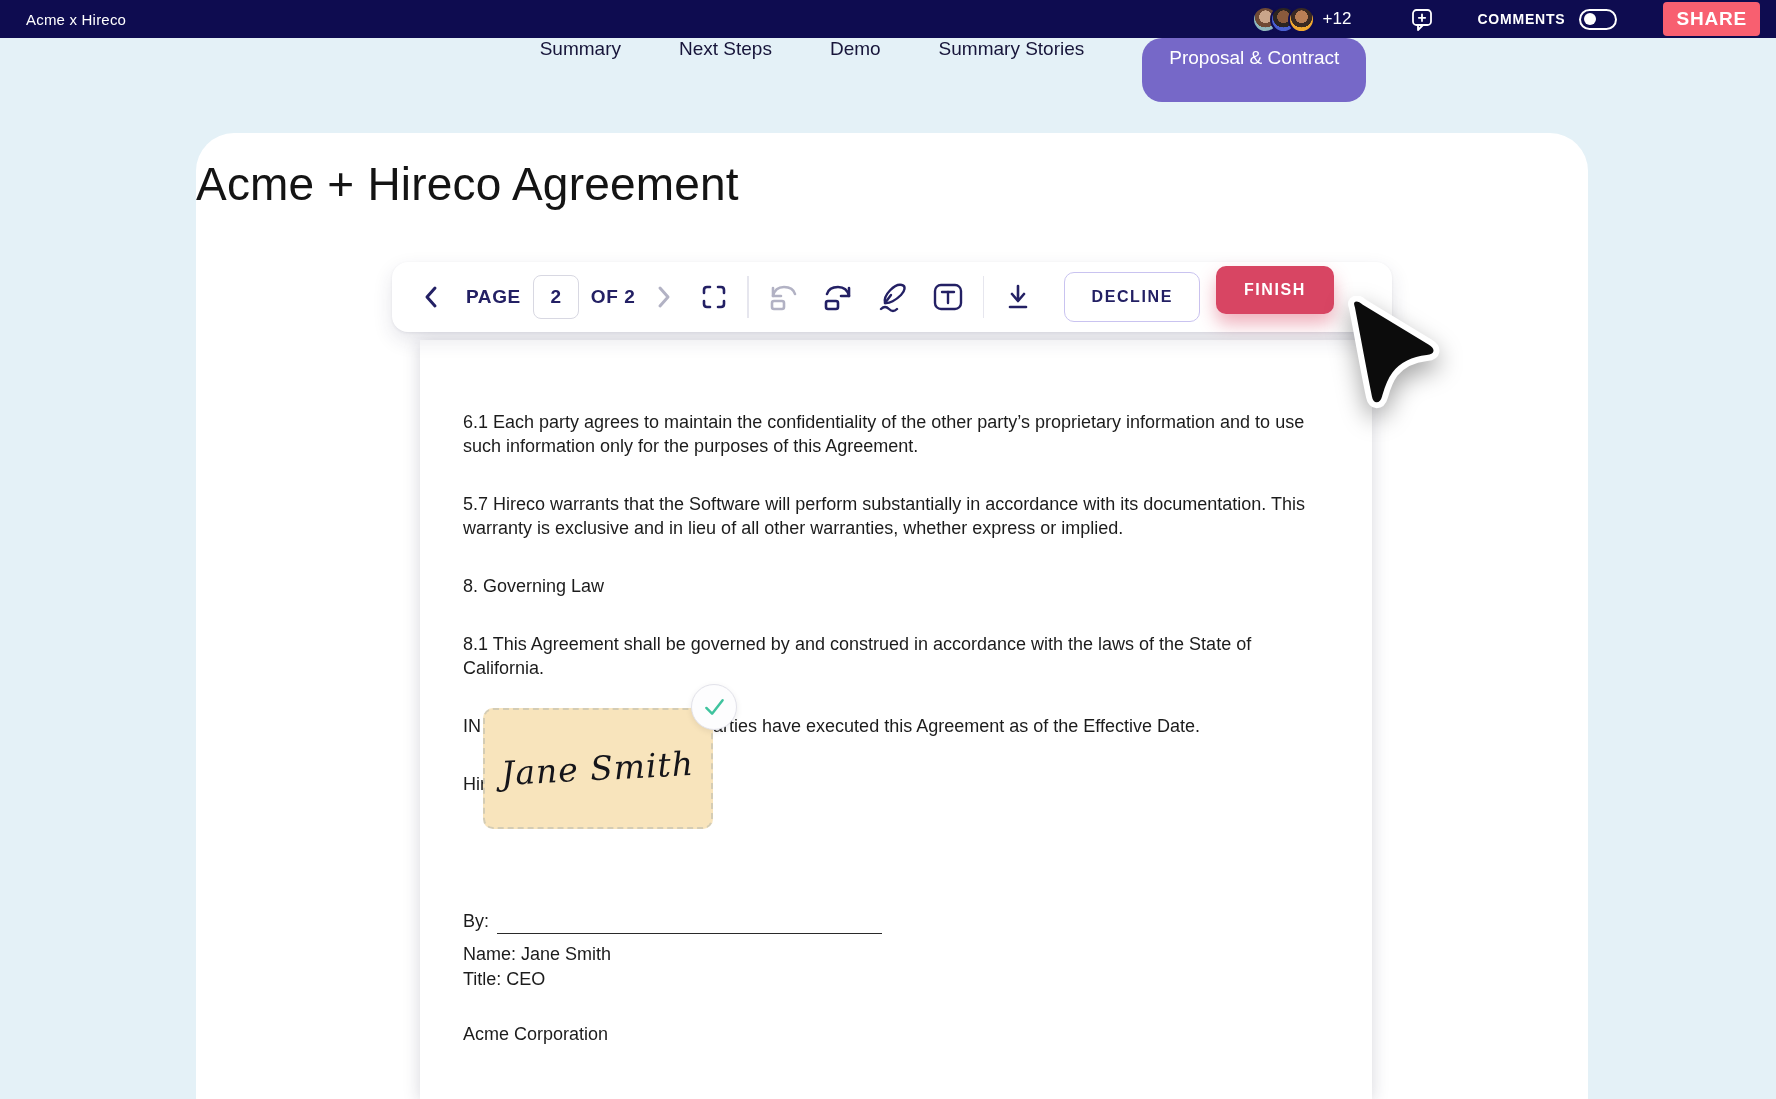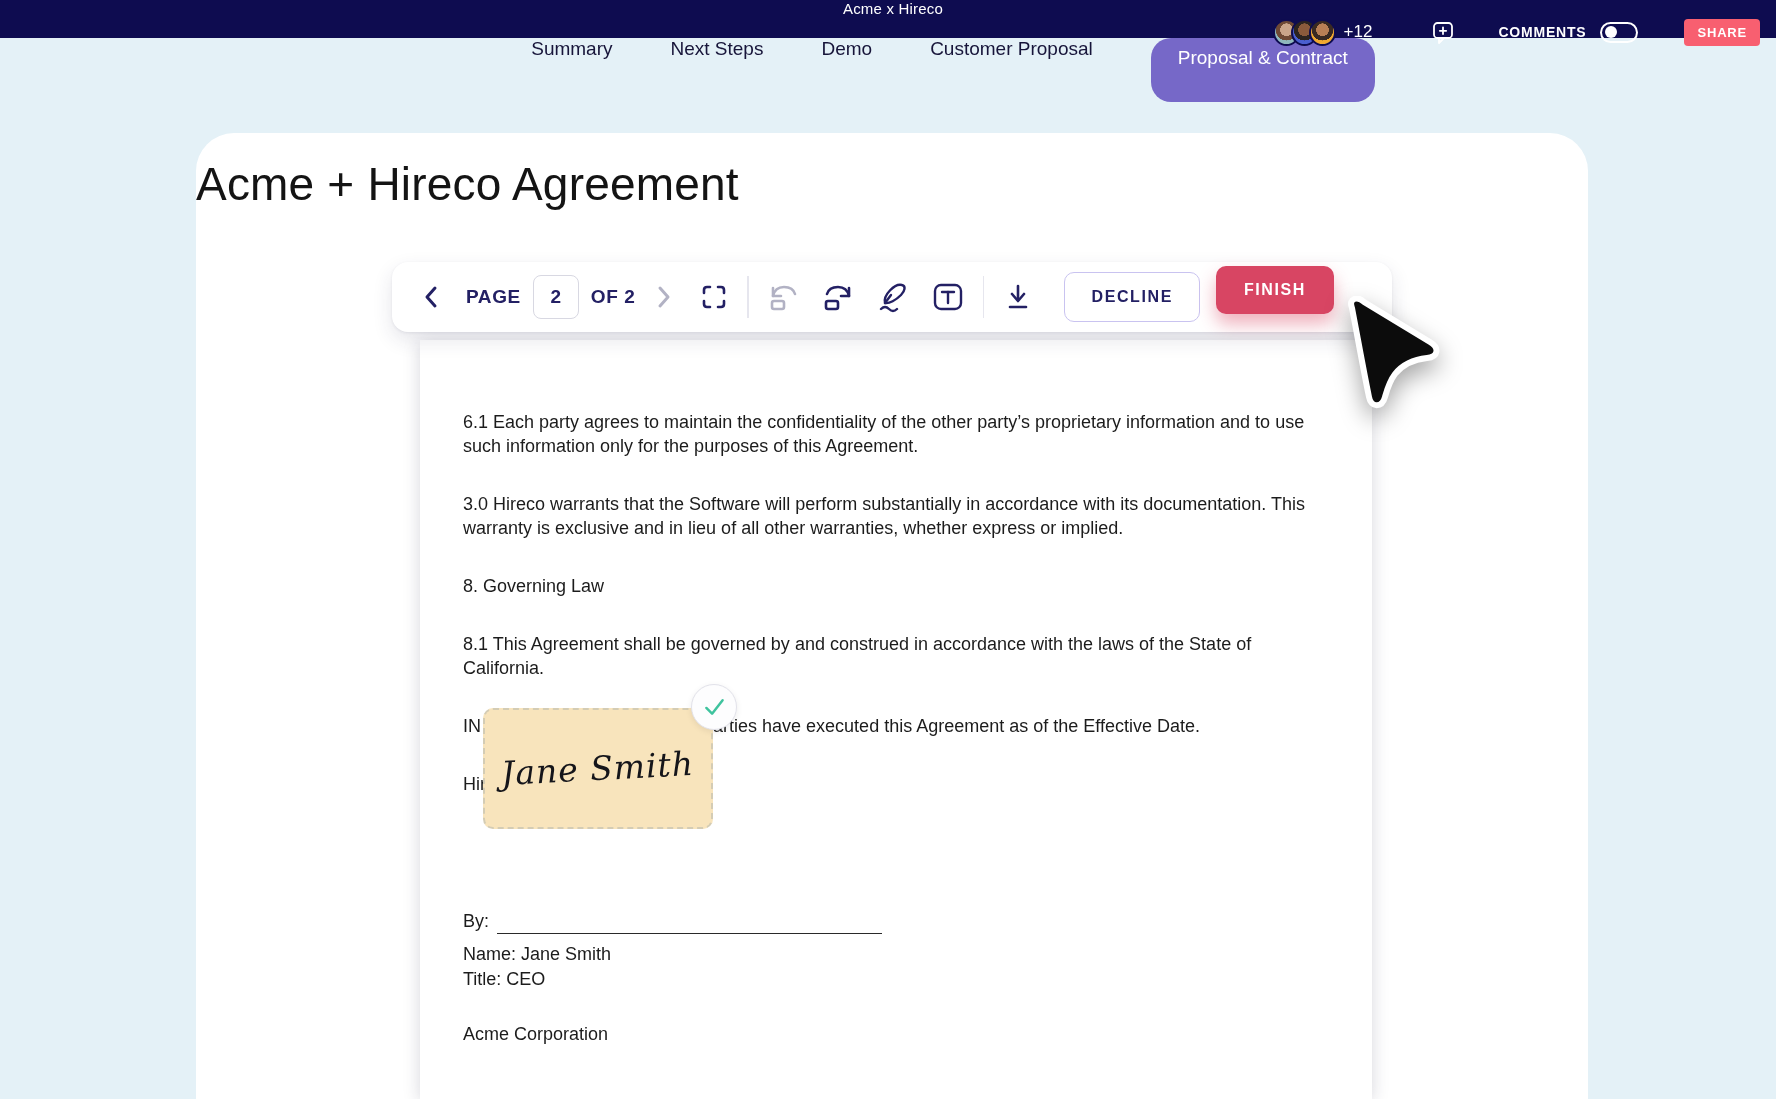--- a/index.html
+++ b/index.html
@@ -3,37 +3,37 @@
 <meta charset="utf-8">
 <style>
   * { margin:0; padding:0; box-sizing:border-box; }
   html,body { width:1776px; height:1099px; overflow:hidden; }
   body { font-family:"Liberation Sans", sans-serif; background:#e4f1f7; position:relative; }
 
   
   .topbar{
     position:absolute; top:0; left:0; width:1776px; height:38px;
     background:#0e0c50; color:#fff; display:flex; align-items:center;
-    padding:0 16px 0 26px; z-index:40;flex-direction:column;
+    padding:0 16px 0 26px; z-index:40;
   }
   .tb-title{ font-size:15px; letter-spacing:.2px; color:#fff; }
   .tb-right{ margin-left:auto; display:flex; align-items:center; }
   .avatars{ display:flex; align-items:center; }
   .avatar{ width:27px; height:27px; border-radius:50%; border:2px solid #0e0c50; position:relative; overflow:hidden; }
   .avatar + .avatar{ margin-left:-9px; }
   .av1{ background:radial-gradient(circle at 50% 38%, #caa58a 0 34%, #6f4a35 35% 58%, #8fb7bc 59%); }
   .av2{ background:radial-gradient(circle at 50% 38%, #8a5a3c 0 34%, #2c2420 35% 58%, #4a5fd0 59%); }
   .av3{ background:radial-gradient(circle at 50% 38%, #b97f55 0 34%, #3a2a22 35% 58%, #f0a830 59%); }
   .plus-count{ color:#fff; font-size:17px; margin-left:8px; font-weight:400; }
   .comment-btn{ margin-left:56px; width:30px; height:30px; display:flex; align-items:center; justify-content:center; cursor:pointer; }
   .comments-label{ margin-left:40px; font-size:14px; font-weight:700; letter-spacing:.8px; color:#fff; }
   .toggle{ margin-left:14px; width:38px; height:21px; border:2px solid #fff; border-radius:12px; position:relative; cursor:pointer; }
   .toggle .knob{ position:absolute; left:3px; top:2.5px; width:12px; height:12px; background:#fff; border-radius:50%; }
   .share-btn{ margin-left:46px; background:#f85f70; color:#fff; border:none; border-radius:4px;
-    font-size:13px; font-weight:700; letter-spacing:.8px; padding:6px 13px; cursor:pointer; font-family:inherit; }
+    font-size:19px; font-weight:700; letter-spacing:.8px; padding:6px 13px; cursor:pointer; font-family:inherit; }
 
   
   .section-nav{ position:absolute; top:38px; left:0; width:1776px; height:64px;
     display:flex; justify-content:center; gap:58px; padding-left:130px; }
   .nav-tab{ font-size:19px; color:#17153a; cursor:pointer; white-space:nowrap; }
   .nav-tab.active{ background:#7668c8; color:#fff; border-radius:20px; padding:9px 27px; }
 
   
   .card{ position:absolute; left:196px; top:133px; width:1392px; height:966px;
     background:#fff; border-radius:38px 38px 0 0; }
@@ -108,21 +108,21 @@
         <span class="knob"></span>
       </span>
     <button class="share-btn">SHARE</button>
   </div>
 </header>
 
 <nav class="section-nav">
   <span class="nav-tab">Summary</span>
   <span class="nav-tab">Next Steps</span>
   <span class="nav-tab">Demo</span>
-  <span class="nav-tab">Customer Proposal</span>
+  <span class="nav-tab">Summary Stories</span>
   <span class="nav-tab active">Proposal &amp; Contract</span>
 </nav>
 
 <main class="card">
   <h1 class="doc-title">Acme + Hireco Agreement</h1>
 
   <div class="toolbar">
     <button class="tb-ic">
       <svg width="24" height="26" viewBox="0 0 24 26" fill="none" stroke="#232064" stroke-width="3" stroke-linecap="round" stroke-linejoin="round">
           <path d="M15 4 L7 13 L15 22"></path>
@@ -181,21 +181,21 @@
           <path d="M8 26 H24"></path>
       </svg>
     </button>
     <button class="decline-btn">DECLINE</button>
     <button class="finish-btn">FINISH</button>
   </div>
 
   <section class="doc-page">
     <div class="doc-content">
       <p>6.1 Each party agrees to maintain the confidentiality of the other party’s proprietary information and to use such information only for the purposes of this Agreement.</p>
-      <p>3.0 Hireco warrants that the Software will perform substantially in accordance with its documentation. This warranty is exclusive and in lieu of all other warranties, whether express or implied.</p>
+      <p>5.7 Hireco warrants that the Software will perform substantially in accordance with its documentation. This warranty is exclusive and in lieu of all other warranties, whether express or implied.</p>
       <p>8. Governing Law</p>
       <p>8.1 This Agreement shall be governed by and construed in accordance with the laws of the State of California.</p>
       <p>IN WITNESS WHEREOF, the parties have executed this Agreement as of the Effective Date.</p>
 
       <div class="sig-area">
         <p class="sig-company">Hireco Solutions Inc.</p>
         <div class="sig-spacer"></div>
         <div class="by-row">
           <span class="by-label">By:</span>
           <span class="sig-underline"></span>

